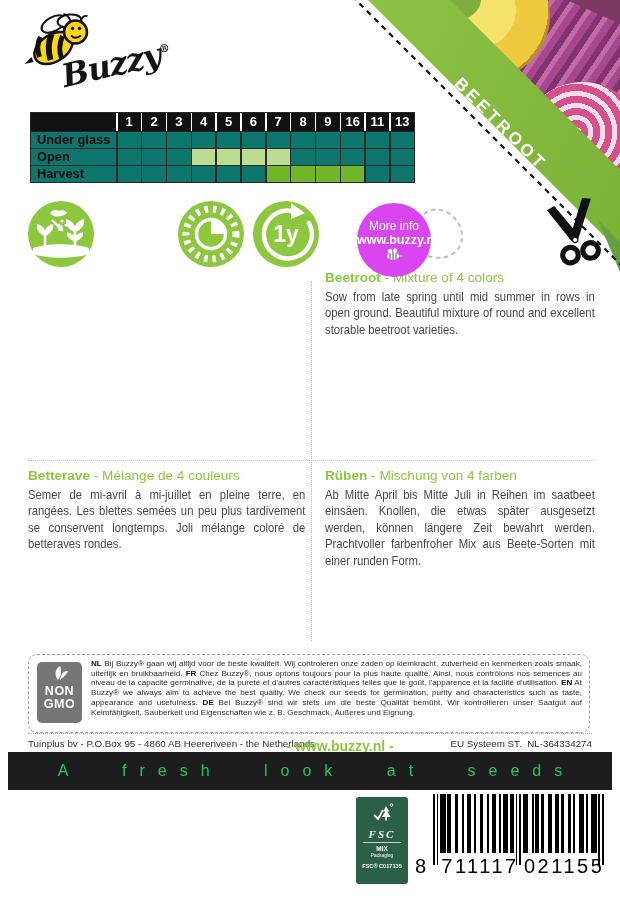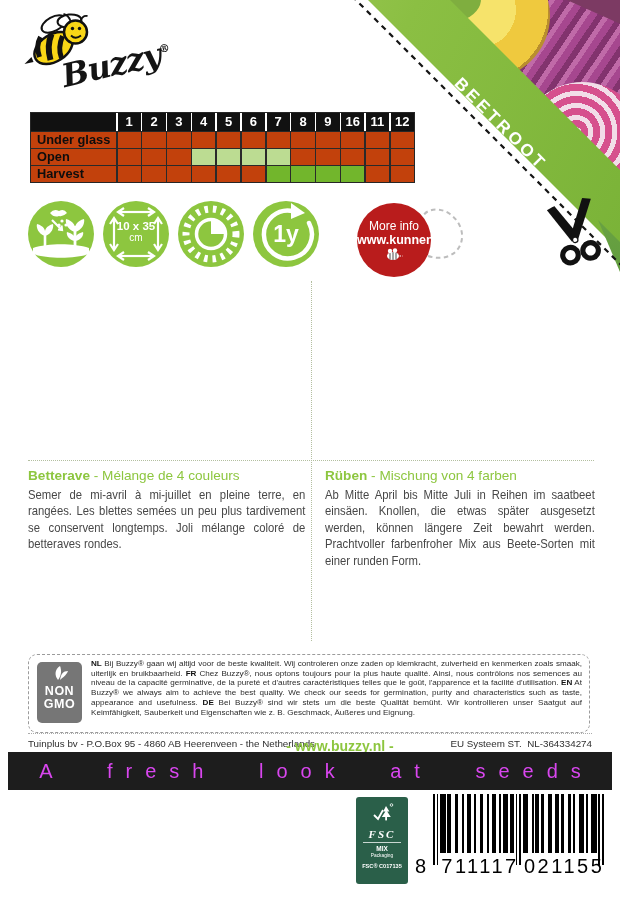--- a/index.html
+++ b/index.html
@@ -36,32 +36,32 @@
              font-style:italic;font-weight:bold;font-size:32px;letter-spacing:-1px;
              color:#141414;transform:rotate(-13deg);transform-origin:left top;}
   .logo-text sup{font-size:11px;font-style:normal;}
 
   
   .calendar{position:absolute;left:30px;top:112px;width:385px;border:1.6px solid #262626;box-sizing:border-box;}
   .cal-header{display:grid;grid-template-columns:85px repeat(12,1fr);gap:1.5px;background:#fff;
               border-bottom:1.6px solid #262626;}
   .hcell{background:#111;color:#fff;font-weight:bold;font-size:13px;text-align:center;height:18px;line-height:18px;}
   .cal-body{display:grid;grid-template-columns:85px repeat(12,1fr);gap:1.5px;background:#2a2a2a;}
-  .cell{background:#c2410c;height:15.6px;}
+  .cell{background:#0f766e;height:15.6px;}
   .lbl{font-size:12.8px;font-weight:bold;color:#0d0d0d;padding-left:6px;line-height:15.6px;}
 
   
   .ic{position:absolute;top:201px;width:66px;height:66px;border-radius:50%;background:#8dc63f;}
   .ic svg{position:absolute;left:0;top:0;}
   .ic .sp-txt{position:absolute;left:0;right:0;top:20px;text-align:center;color:#fff;line-height:11px;}
   .sp1{font-size:11.5px;font-weight:bold;}
   .sp2{font-size:10px;}
   .yr{position:absolute;left:0;right:0;top:20px;text-align:center;color:#fff;font-size:23px;font-weight:bold;}
   .more{position:absolute;left:357px;top:203px;width:74px;height:74px;border-radius:50%;
-        background:#b91c1c;color:#fff;text-align:center;z-index:2;}
+        background:#d946ef;color:#fff;text-align:center;z-index:2;}
   .more .l1{margin-top:16px;font-size:12px;}
   .more .l2{font-size:12.5px;font-weight:bold;}
   .bee-path{position:absolute;left:398px;top:192px;z-index:1;}
 
   
   .desc{position:absolute;}
   .desc h3{margin:0 0 4px 0;font-size:13.6px;color:#8dc63f;}
   .desc h3 .sub{font-weight:normal;}
   .desc p{margin:0;font-size:11.9px;line-height:16.4px;text-align:justify;color:#474747;
           transform:scaleX(.95);transform-origin:left top;}
@@ -83,21 +83,21 @@
   .legal-text b{color:#111;}
 
   
   .fdiv{position:absolute;left:28px;top:733px;width:564px;border-top:1.5px dotted #ababab;}
   .addr{position:absolute;left:28px;top:738px;font-size:9.8px;color:#2f2f2f;}
   .web{position:absolute;left:250px;top:738px;width:180px;text-align:center;font-size:14px;
        color:#8dc63f;font-weight:bold;}
   .eu{position:absolute;right:28px;top:738px;font-size:9.8px;color:#2f2f2f;white-space:pre;}
   .slogan-bar{position:absolute;left:8px;right:8px;top:752px;height:38px;background:#1d1d1d;
        display:flex;align-items:center;justify-content:center;}
-  .slogan{color:#d946ef;font-size:20px;letter-spacing:13px;word-spacing:24px;padding-left:13px;}
+  .slogan{color:#22c55e;font-size:16px;letter-spacing:13px;word-spacing:24px;padding-left:13px;}
 
   
   .fsc{position:absolute;left:356px;top:797px;width:52px;height:87px;background:#2a5f49;
        border-radius:3px;color:#fff;text-align:center;box-sizing:border-box;}
   .fsc-name{font-family:"Liberation Serif",serif;font-size:11px;font-weight:bold;letter-spacing:2px;font-style:italic;}
   .fsc-line{margin:2px 7px;border-top:1px solid rgba(255,255,255,.75);}
   .fsc-mix{font-size:6.5px;font-weight:bold;}
   .fsc-pack{font-size:4.8px;margin-top:1px;}
   .fsc-code{font-size:5.6px;font-weight:bold;margin-top:5px;}
   .barcode{position:absolute;left:414px;top:794px;width:195px;height:92px;}
@@ -162,21 +162,21 @@
         <div class="hcell">2</div>
         <div class="hcell">3</div>
         <div class="hcell">4</div>
         <div class="hcell">5</div>
         <div class="hcell">6</div>
         <div class="hcell">7</div>
         <div class="hcell">8</div>
         <div class="hcell">9</div>
         <div class="hcell">16</div>
         <div class="hcell">11</div>
-        <div class="hcell">12</div>
+        <div class="hcell">13</div>
       </div>
     <div class="cal-body" id="cal-body">
         <div class="cell lbl">Under glass</div>
         <div class="cell"></div>
         <div class="cell"></div>
         <div class="cell"></div>
         <div class="cell"></div>
         <div class="cell"></div>
         <div class="cell"></div>
         <div class="cell"></div>
@@ -226,69 +226,53 @@
       <path d="M47,40 C40,39 38,33 39,31 C45,33 48,35 47,40 Z" fill="#fff"></path>
       <path d="M47,40 C54,39 56,33 55,31 C49,33 46,35 47,40 Z" fill="#fff"></path>
       <path d="M22,12 q4,-5 9,-2 q5,-3 8,2 q-4,4 -8,3 q-5,2 -9,-3 Z" fill="#fff"></path>
       <circle cx="34" cy="20" r="1.6" fill="#fff"></circle>
       <circle cx="38" cy="24" r="1.6" fill="#fff"></circle>
       <circle cx="31" cy="24" r="1.6" fill="#fff"></circle>
       <path d="M24,19 L33,28" stroke="#fff" stroke-width="2.2"></path>
       <path d="M30,28.5 L34,29 L33.5,24.5" stroke="#fff" stroke-width="2.2" fill="none"></path>
     </svg>
   </div>
-  <div class="ic" style="left:103px">
-    <svg width="66" height="66" viewBox="0 0 66 66" stroke="#fff" stroke-width="2.2" fill="none">
-      <path d="M17,11 L49,11"></path>
-        <path d="M21,7 L15,11 L21,15"></path>
-        <path d="M45,7 L51,11 L45,15"></path>
-      <path d="M17,55 L49,55"></path>
-        <path d="M21,51 L15,55 L21,59"></path>
-        <path d="M45,51 L51,55 L45,59"></path>
-      <path d="M11,19 L11,47"></path>
-        <path d="M7,23 L11,17 L15,23"></path>
-        <path d="M7,43 L11,49 L15,43"></path>
-      <path d="M55,19 L55,47"></path>
-        <path d="M51,23 L55,17 L59,23"></path>
-        <path d="M51,43 L55,49 L59,43"></path>
-    </svg>
-    <div class="sp-txt">
-      <div class="sp1">10 x 35</div>
-      <div class="sp2">cm</div>
-    </div>
-  </div>
   <div class="ic" style="left:178px">
     <svg width="66" height="66" viewBox="0 0 66 66">
       <circle cx="33" cy="33" r="25" fill="none" stroke="#fff" stroke-width="7" stroke-dasharray="3.5 5"></circle>
       <circle cx="33" cy="33" r="14.5" fill="none" stroke="#fff" stroke-width="3.5"></circle>
       <path d="M33 33 L33 18.5 A14.5 14.5 0 0 1 47.5 33 Z" fill="#fff"></path>
     </svg>
   </div>
   <div class="ic" style="left:253px">
     <svg width="66" height="66" viewBox="0 0 66 66">
       <path d="M40 10 A24 24 0 1 0 56 22" fill="none" stroke="#fff" stroke-width="4.5" stroke-linecap="round"></path>
       <polygon points="38,2 52,12 38,18" fill="#fff"></polygon>
     </svg>
     <div class="yr">1y</div>
   </div>
   <svg class="bee-path" width="80" height="80">
     <path d="M 30 64 C 62 74, 76 40, 52 22 C 38 12, 18 20, 26 34" stroke="#bdbdbd" stroke-width="2" stroke-dasharray="4.5 3.5" fill="none"></path>
   </svg>
   <div class="more">
     <div class="l1">More info</div>
-    <div class="l2">www.kunnen.nl</div>
+    <div class="l2">www.buzzy.nl</div>
     <svg width="20" height="13" viewBox="0 0 20 13" style="margin-top:1px">
       <ellipse cx="9" cy="8" rx="6" ry="4" fill="#fff"></ellipse>
       <path d="M6,4.5 L6,11.5 M9,4 L9,12 M12,4.5 L12,11.5" stroke="#767676" stroke-width="1.3"></path>
       <circle cx="6" cy="3" r="2.2" fill="#fff"></circle>
         <circle cx="11" cy="2.5" r="2.2" fill="#fff"></circle>
       <path d="M15.5,8 L19,8" stroke="#fff" stroke-width="1.2" stroke-dasharray="1.5 1.5"></path>
     </svg>
   </div>
 
+  <div class="desc d-en">
+    <h3><b>Beetroot</b> <span class="sub">- Mixture of 4 colors</span></h3>
+    <p>Sow from late spring until mid summer in rows in open ground. Beautiful mixture of round and excellent storable beetroot varieties.</p>
+  </div>
   <div class="desc d-fr">
     <h3><b>Betterave</b> <span class="sub">- Mélange de 4 couleurs</span></h3>
     <p>Semer de mi-avril à mi-juillet en pleine terre, en rangées. Les blettes semées un peu plus tardivement se conservent longtemps. Joli mélange coloré de betteraves rondes.</p>
   </div>
   <div class="desc d-de">
     <h3><b>Rüben</b> <span class="sub">- Mischung von 4 farben</span></h3>
     <p>Ab Mitte April bis Mitte Juli in Reihen im saatbeet einsäen. Knollen, die etwas später ausgesetzt werden, können längere Zeit bewahrt werden. Prachtvoller farbenfroher Mix aus Beete-Sorten mit einer runden Form.</p>
   </div>
   <div class="vdiv"></div>
   <div class="hdiv"></div>

